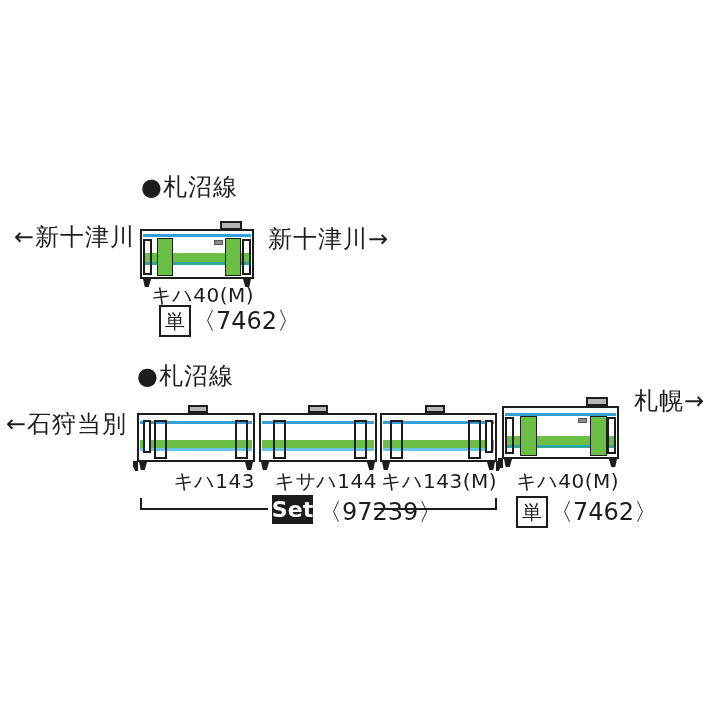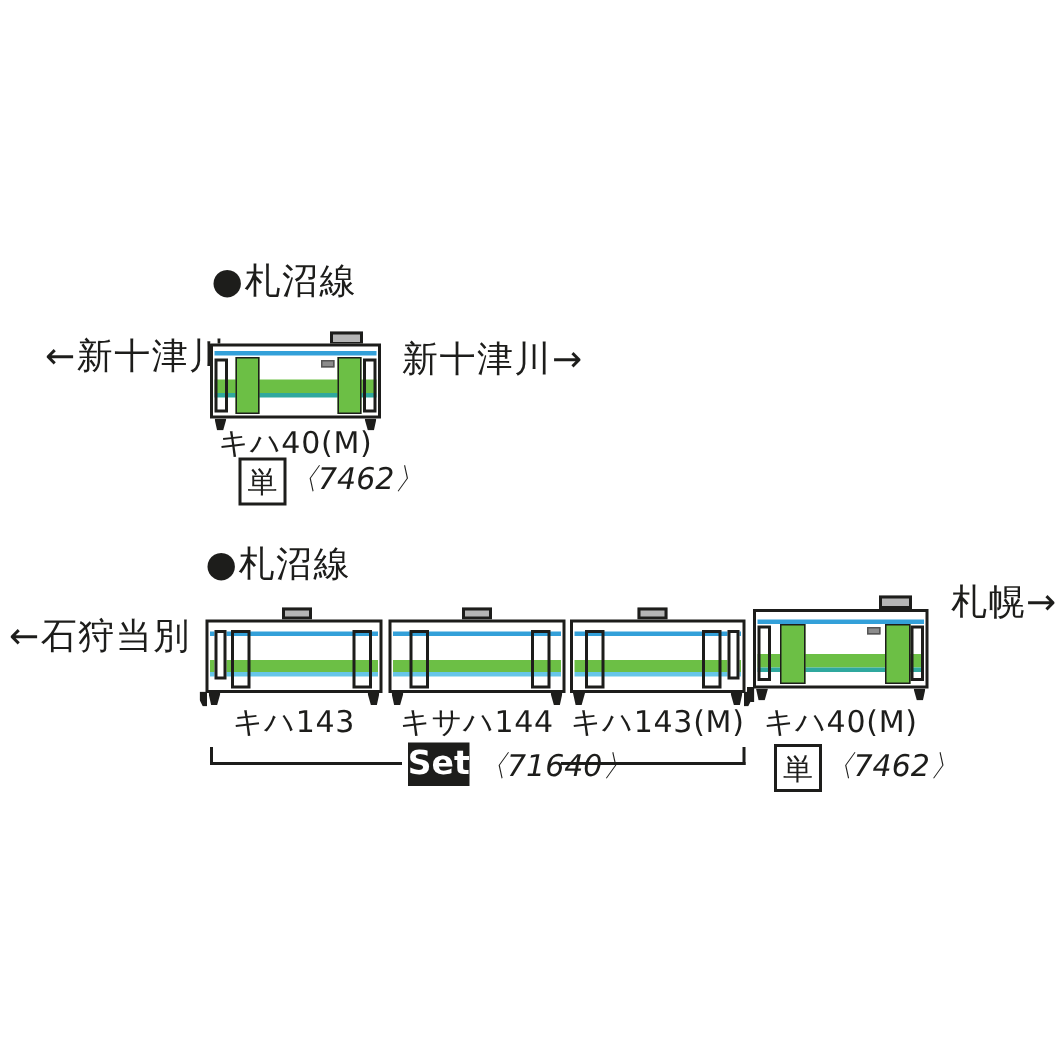--- a/index.html
+++ b/index.html
@@ -5,22 +5,22 @@
   :root{
     --green:#6cbf45; --blue:#33a0d9; --cyan:#66c5e8; --teal:#2fa89e; --ink:#1d1d1b;
     --roofgray:#b5b5b5; --signgray:#8c8c8c;
   }
   html,body{margin:0;padding:0;}
   body{width:708px;height:708px;background:#ffffff;position:relative;overflow:hidden;
        font-family:"DejaVu Sans","Liberation Sans",sans-serif;color:var(--ink);}
   .txt{position:absolute;white-space:nowrap;color:var(--ink);line-height:1.1;}
   .h24{font-size:24px;font-weight:500;letter-spacing:1px;}
   .h20{font-size:20px;font-weight:500;letter-spacing:0.5px;}
-  .num{font-size:20px;font-weight:500;font-style:italic;}
-  .center{text-align:center;}
+  .num{font-size:24px;font-weight:500;}
+  .center{text-align:right;}
 
   
   .car{position:absolute;}
   .car *{box-sizing:border-box;}
   .roofbox{position:absolute;height:9px;background:var(--roofgray);border:2px solid var(--ink);}
   .carbody{position:absolute;left:0;right:0;background:#fff;border:2px solid var(--ink);}
   .hline{position:absolute;left:1px;right:1px;}
   .l-blue{background:var(--blue);}
   .l-green{background:var(--green);}
   .l-cyan{background:var(--cyan);}
@@ -38,21 +38,21 @@
         display:flex;align-items:center;justify-content:center;font-size:20px;font-weight:500;}
   .set-badge{position:absolute;background:var(--ink);color:#fff;display:flex;align-items:center;
         justify-content:center;font-size:22px;font-weight:600;}
   .bline{position:absolute;height:2px;background:var(--ink);}
   .btick{position:absolute;width:2px;background:var(--ink);}
 </style>
 </head>
 <body>
 
 <div class="txt h24" style="left:141px;top:174px;">●札沼線</div>
-<div class="txt h24" style="left:30px;top:224px;">←新十津川</div>
+<div class="txt h24" style="left:14px;top:224px;">←新十津川</div>
 <div class="txt h24" style="left:268px;top:226px;">新十津川→</div>
 
 <div class="car" style="left:140px;top:221px;width:114px;height:66px;">
   <div class="roofbox" style="left:80px;width:22px;top:0;"></div>
   <div class="carbody" style="top:8px;height:50px;">
     <div class="hline l-blue" style="top:3px;height:3px;"></div>
     <div class="hline l-green" style="top:22px;height:9px;"></div>
     <div class="hline l-teal" style="top:31px;height:3px;"></div>
     <div class="sign" style="left:72px;top:9px;width:9px;height:5px;"></div>
     <div class="door" style="left:1px;top:8px;width:9px;bottom:2px;"></div>
@@ -136,16 +136,16 @@
 <div class="txt h20 center" style="left:259px;top:470px;width:118px;">キサハ144</div>
 <div class="txt h20 center" style="left:380px;top:470px;width:117px;">キハ143(M)</div>
 <div class="txt h20 center" style="left:502px;top:470px;width:117px;">キハ40(M)</div>
 
 <div class="btick" style="left:140px;top:498px;height:12px;"></div>
 <div class="bline" style="left:140px;top:508px;width:128px;"></div>
 <div class="bline" style="left:374px;top:508px;width:123px;"></div>
 <div class="btick" style="left:495px;top:498px;height:12px;"></div>
 
 <div class="set-badge" style="left:272px;top:495px;width:41px;height:29px;">Set</div>
-<div class="txt num" style="left:318px;top:499px;">〈71640〉</div>
+<div class="txt num" style="left:318px;top:499px;">〈97239〉</div>
 
 <div class="badge-box" style="left:516px;top:496px;width:28px;height:28px;">単</div>
 <div class="txt num" style="left:549px;top:499px;">〈7462〉</div>
 
 </body></html>

